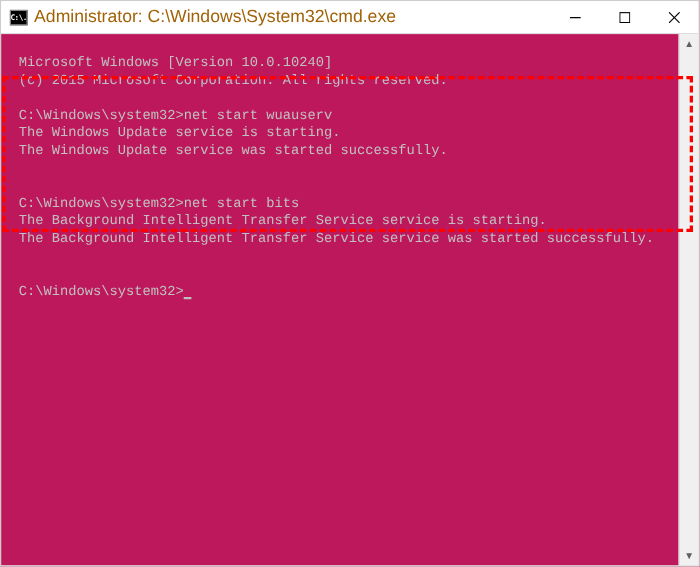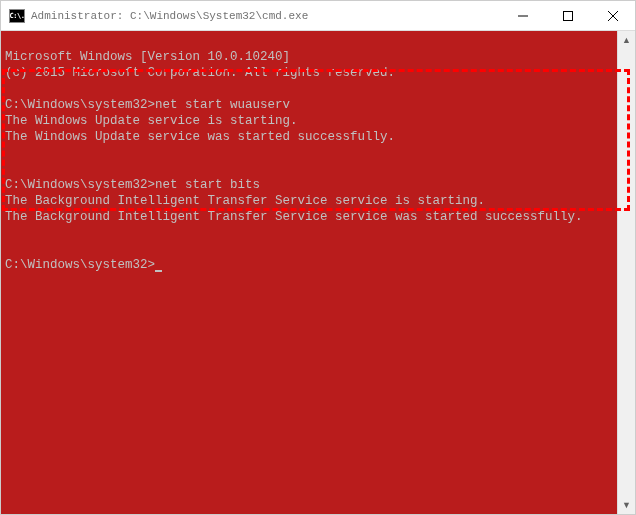--- a/index.html
+++ b/index.html
@@ -29,26 +29,25 @@
       align-items: center;
       justify-content: center;
       color: #fff;
       font-size: 7px;
       font-family: 'Consolas', monospace;
       font-weight: bold;
       letter-spacing: -0.5px;
       border: 1px solid #888;
     }
     .titlebar-title {
-      font-size: 11px;
-      color: #737373;
+      font-size: 16px;
+      color: #a16207;
       flex: 1;
       white-space: nowrap;
       overflow: hidden;
-      font-family: Liberation Mono, monospace;
     }
     .win-controls {
       display: flex;
       height: 100%;
     }
     .win-btn {
       width: 45px;
       height: 100%;
       display: flex;
       align-items: center;
@@ -56,26 +55,26 @@
       font-size: 12px;
       color: #000;
     }
     .win-btn svg { width: 10px; height: 10px; stroke: #000; stroke-width: 1; fill: none; }
     .terminal {
       position: absolute;
       top: 30px;
       left: 0;
       right: 18px;
       bottom: 0;
-      background: #b91c1c;
+      background: #be185d;
       color: #c0c0c0;
       font-family: 'Consolas', 'Courier New', monospace;
       font-size: 12.5px;
       line-height: 16px;
-      padding: 2px 4px;
+      padding: 2px 16px;
       white-space: pre;
       overflow: hidden;
     }
     .scrollbar {
       position: absolute;
       top: 30px;
       right: 0;
       width: 18px;
       bottom: 0;
       background: #f0f0f0;

